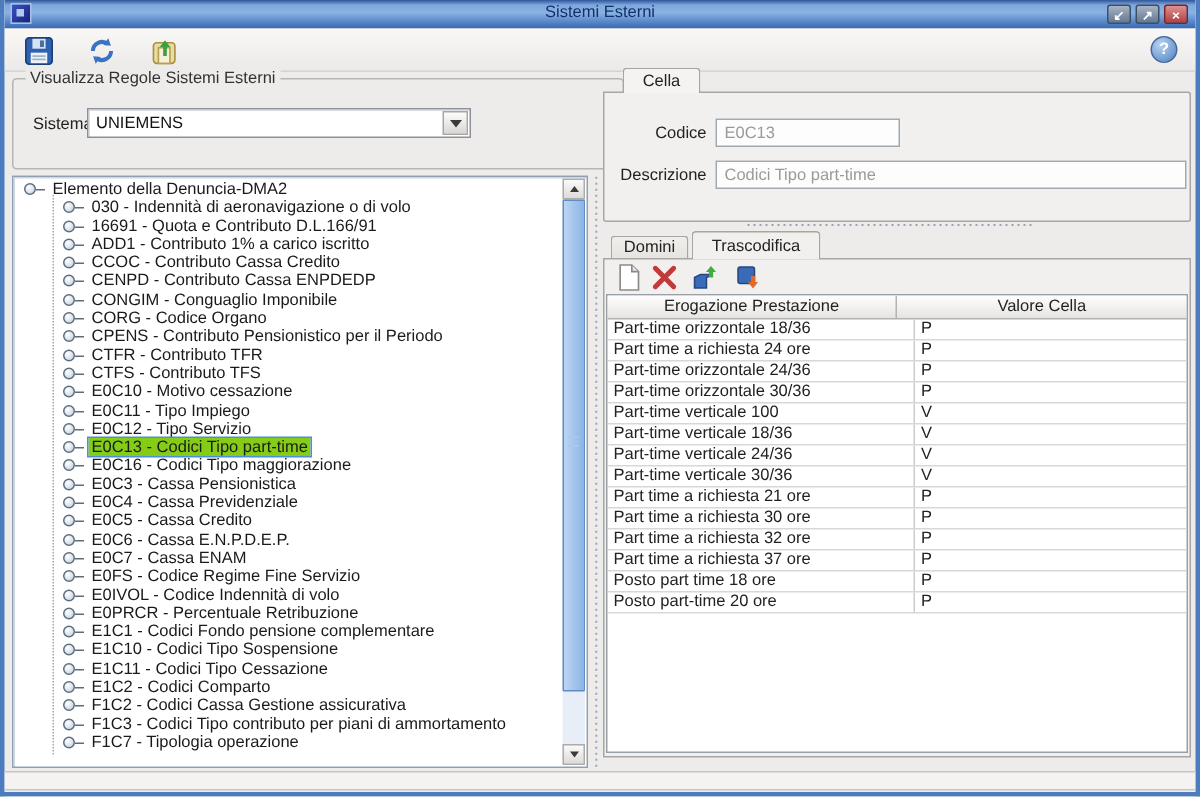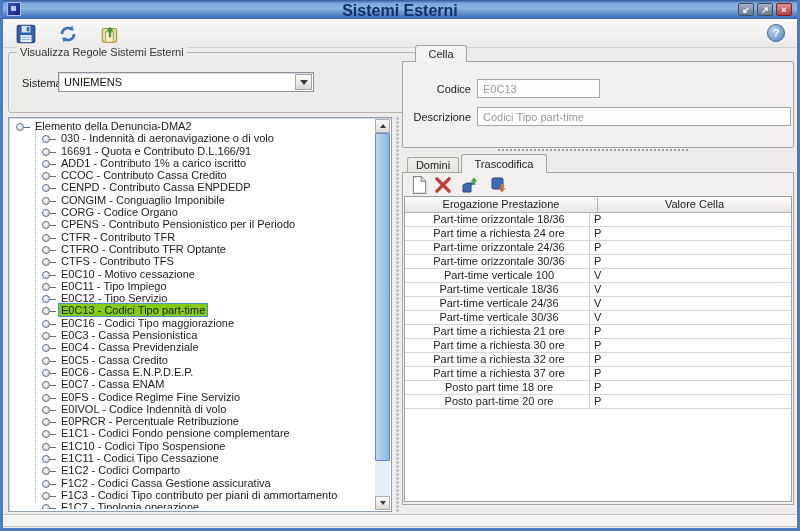--- a/index.html
+++ b/index.html
@@ -13,21 +13,21 @@
     font-size:11px; color:#1a1a1a;
   }
 
   
   .titlebar{
     position:absolute; top:0; left:0; right:0; height:19px;
     background:linear-gradient(180deg,#2f569b 0%,#7ea9de 18%,#8ab2e2 45%,#4f80c4 82%,#3a67ad 100%);
   }
   .titlebar .title{
     position:absolute; left:0; right:0; top:2px; text-align:center;
-    font-size:16px; font-weight:bold; color:#12316b;
+    font-size:11px; font-weight:normal; color:#12316b;
   }
   .app-logo{
     position:absolute; left:4px; top:2px; width:14px; height:14px;
     background:linear-gradient(135deg,#3a54c0,#16207a);
     border:1px solid #aebde8;
   }
   .app-logo::after{content:""; position:absolute; left:3px; top:3px; width:5px; height:5px; background:#cfe0ff; opacity:.85;}
   .win-buttons{ position:absolute; right:5px; top:3px; display:flex; gap:3px; }
   .winbtn{
     width:16px; height:13px; border-radius:2px; text-align:center;
@@ -180,21 +180,21 @@
     position:absolute; left:401px; top:196px; width:388px; height:306px;
     background:#fff; border:1px solid #9aa0a8; z-index:4;
     overflow:hidden;
   }
   .thead{ display:flex; height:16px; background:linear-gradient(#fefefe,#e5e4e1); border-bottom:1px solid #b4b2ae; }
   .th{ text-align:center; line-height:15px; color:#222; }
   .th.c1{ width:193px; border-right:1px solid #b4b2ae; }
   .th.c2{ flex:1; }
   .trow{ display:flex; height:14px; border-bottom:1px solid #d9d7d4; }
   .td{ line-height:13px; padding-left:4px; white-space:nowrap; overflow:hidden; color:#222; }
-  .td.c1{ width:185px; border-right:1px solid #ceccc9;text-align:center; }
+  .td.c1{ width:205px; border-right:1px solid #ceccc9; }
   .td.c2{ flex:1; }
 
   
   .statusbar{
     position:absolute; left:0; right:0; top:514px; height:13px;
     background:#f4f3f1; border:1px solid #c6c4c1; border-left:none; border-right:none;
   }
 </style>
 </head>
 <body>
@@ -261,21 +261,20 @@
       <div id="tree-items">
           <div class="tree-row"><span class="node-ico"></span><span class="node-label">030 - Indennità di aeronavigazione o di volo</span></div>
           <div class="tree-row"><span class="node-ico"></span><span class="node-label">16691 - Quota e Contributo D.L.166/91</span></div>
           <div class="tree-row"><span class="node-ico"></span><span class="node-label">ADD1 - Contributo 1% a carico iscritto</span></div>
           <div class="tree-row"><span class="node-ico"></span><span class="node-label">CCOC - Contributo Cassa Credito</span></div>
           <div class="tree-row"><span class="node-ico"></span><span class="node-label">CENPD - Contributo Cassa ENPDEDP</span></div>
           <div class="tree-row"><span class="node-ico"></span><span class="node-label">CONGIM - Conguaglio Imponibile</span></div>
           <div class="tree-row"><span class="node-ico"></span><span class="node-label">CORG - Codice Organo</span></div>
           <div class="tree-row"><span class="node-ico"></span><span class="node-label">CPENS - Contributo Pensionistico per il Periodo</span></div>
           <div class="tree-row"><span class="node-ico"></span><span class="node-label">CTFR - Contributo TFR</span></div>
-          <div class="tree-row"><span class="node-ico"></span><span class="node-label">CTFRO - Contributo TFR Optante</span></div>
           <div class="tree-row"><span class="node-ico"></span><span class="node-label">CTFS - Contributo TFS</span></div>
           <div class="tree-row"><span class="node-ico"></span><span class="node-label">E0C10 - Motivo cessazione</span></div>
           <div class="tree-row"><span class="node-ico"></span><span class="node-label">E0C11 - Tipo Impiego</span></div>
           <div class="tree-row"><span class="node-ico"></span><span class="node-label">E0C12 - Tipo Servizio</span></div>
           <div class="tree-row"><span class="node-ico"></span><span class="node-label selected">E0C13 - Codici Tipo part-time</span></div>
           <div class="tree-row"><span class="node-ico"></span><span class="node-label">E0C16 - Codici Tipo maggiorazione</span></div>
           <div class="tree-row"><span class="node-ico"></span><span class="node-label">E0C3 - Cassa Pensionistica</span></div>
           <div class="tree-row"><span class="node-ico"></span><span class="node-label">E0C4 - Cassa Previdenziale</span></div>
           <div class="tree-row"><span class="node-ico"></span><span class="node-label">E0C5 - Cassa Credito</span></div>
           <div class="tree-row"><span class="node-ico"></span><span class="node-label">E0C6 - Cassa E.N.P.D.E.P.</span></div>

